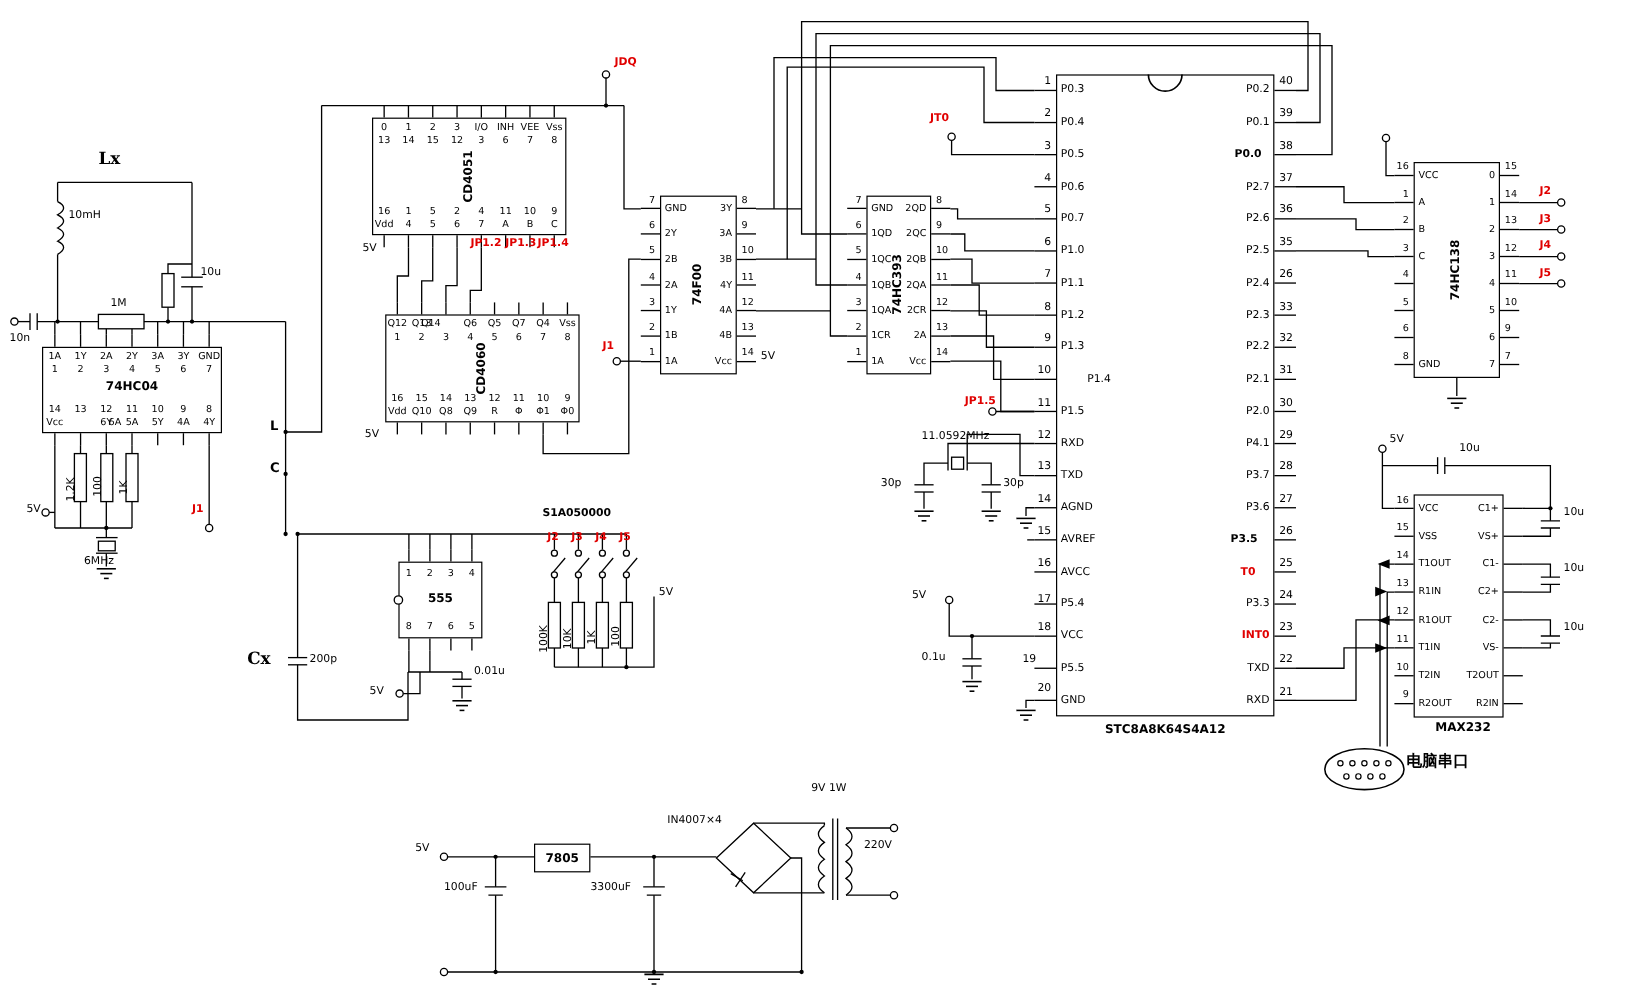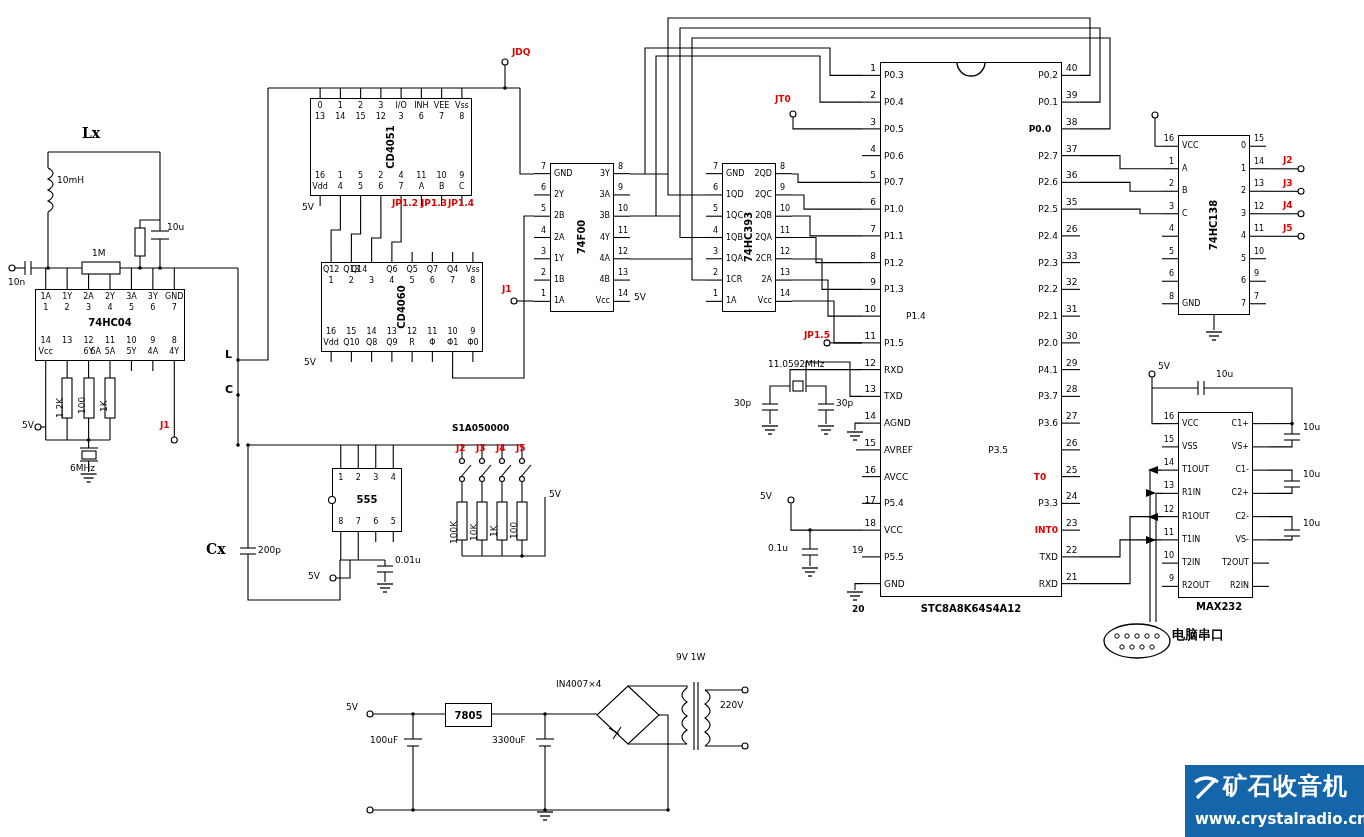--- a/index.html
+++ b/index.html
@@ -506,28 +506,20 @@
   <div class="red" style="left:1283px;top:179px">J3</div>
   <div class="red" style="left:1283px;top:201px">J4</div>
   <div class="red" style="left:1283px;top:224px">J5</div>
   <div class="lbl" style="left:1158px;top:362px">5V</div>
   <div class="lbl" style="left:1216px;top:370px">10u</div>
   <div class="lbl" style="left:1303px;top:423px">10u</div>
   <div class="lbl" style="left:1303px;top:470px">10u</div>
   <div class="lbl" style="left:1303px;top:519px">10u</div>
   <div class="serial" style="left:1172px;top:628px">电脑串口</div>
 
-  <div id="watermark" style="background: rgb(21, 101, 171);">
-    <svg class="wm-icon" width="30" height="30" viewBox="0 0 30 30">
-      <path d="M6 25 L25 6" stroke="#fff" stroke-width="3.2" fill="none"></path>
-      <path d="M4 9 Q15 1 27 9" stroke="#fff" stroke-width="3.2" fill="none"></path>
-    </svg>
-    <div class="wm-title">矿石收音机</div>
-    <div class="wm-url">www.crystalradio.cn</div>
-  </div>
 <div class="icbox" style="left: 35px; top: 289px; width: 150px; height: 72px;"></div>
     <div class="pin" style="left: 33.7143px; top: 293px; width: 24px; text-align: center;">1A</div>
     <div class="pin" style="left: 33.7143px; top: 304px; width: 24px; text-align: center;">1</div>
     <div class="pin" style="left: 33.7143px; top: 337px; width: 24px; text-align: center;">14</div>
     <div class="pin" style="left: 33.7143px; top: 348px; width: 24px; text-align: center;">Vcc</div>
     <div class="pin" style="left: 55.1429px; top: 293px; width: 24px; text-align: center;">1Y</div>
     <div class="pin" style="left: 55.1429px; top: 304px; width: 24px; text-align: center;">2</div>
     <div class="pin" style="left: 55.1429px; top: 337px; width: 24px; text-align: center;">13</div>
     <div class="pin" style="left: 63px; top: 348px; width: 24px; text-align: right; margin-left: 14px;">6A</div>
     <div class="pin" style="left: 76.5714px; top: 293px; width: 24px; text-align: center;">2A</div>
@@ -731,39 +723,39 @@
     <div class="pin p9" style="left: 852px; top: 385.375px; width: 24px; text-align: right;">13</div>
     <div class="pin p9" style="left: 884px; top: 392.375px; width: 36px; text-align: left;">TXD</div>
     <div class="pin p9" style="left: 1022px; top: 392.375px; width: 36px; text-align: right;">P3.7</div>
     <div class="pin p9" style="left: 1066px; top: 385.375px; width: 26px; text-align: left;">28</div>
     <div class="pin p9" style="left: 852px; top: 412.125px; width: 24px; text-align: right;">14</div>
     <div class="pin p9" style="left: 884px; top: 419.125px; width: 36px; text-align: left;">AGND</div>
     <div class="pin p9" style="left: 1022px; top: 419.125px; width: 36px; text-align: right;">P3.6</div>
     <div class="pin p9" style="left: 1066px; top: 412.125px; width: 26px; text-align: left;">27</div>
     <div class="pin p9" style="left: 852px; top: 438.875px; width: 24px; text-align: right;">15</div>
     <div class="pin p9" style="left: 884px; top: 445.875px; width: 36px; text-align: left;">AVREF</div>
-    <div class="pin p9" style="left: 972px; top: 445.875px; width: 36px; text-align: right;">P3.5</div>
+    <div class="pin p9" style="left: 1012px; top: 445.875px; width: 36px; text-align: right; font-weight: bold;">P3.5</div>
     <div class="pin p9" style="left: 1066px; top: 438.875px; width: 26px; text-align: left;">26</div>
     <div class="pin p9" style="left: 852px; top: 465.625px; width: 24px; text-align: right;">16</div>
     <div class="pin p9" style="left: 884px; top: 472.625px; width: 36px; text-align: left;">AVCC</div>
     <div class="pin p9 redpin" style="left: 1022px; top: 472.625px; width: 36px; text-align: center;">T0</div>
     <div class="pin p9" style="left: 1066px; top: 465.625px; width: 26px; text-align: left;">25</div>
     <div class="pin p9" style="left: 852px; top: 496px; width: 24px; text-align: right;">17</div>
     <div class="pin p9" style="left: 884px; top: 499.375px; width: 36px; text-align: left;">P5.4</div>
     <div class="pin p9" style="left: 1022px; top: 499.375px; width: 36px; text-align: right;">P3.3</div>
     <div class="pin p9" style="left: 1066px; top: 492.375px; width: 26px; text-align: left;">24</div>
     <div class="pin p9" style="left: 852px; top: 519.125px; width: 24px; text-align: right;">18</div>
     <div class="pin p9" style="left: 884px; top: 526.125px; width: 36px; text-align: left;">VCC</div>
     <div class="pin p9 redpin" style="left: 1022px; top: 526.125px; width: 36px; text-align: right;">INT0</div>
     <div class="pin p9" style="left: 1066px; top: 519.125px; width: 26px; text-align: left;">23</div>
     <div class="pin p9" style="left: 852px; top: 545.875px; width: 24px; text-align: left;">19</div>
     <div class="pin p9" style="left: 884px; top: 552.875px; width: 36px; text-align: left;">P5.5</div>
     <div class="pin p9" style="left: 1022px; top: 552.875px; width: 36px; text-align: right;">TXD</div>
     <div class="pin p9" style="left: 1066px; top: 545.875px; width: 26px; text-align: left;">22</div>
-    <div class="pin p9" style="left: 852px; top: 605px; width: 24px; text-align: left; font-weight: bold;">20</div>
+    <div class="pin p9" style="left: 852px; top: 570px; width: 24px; text-align: right;">20</div>
     <div class="pin p9" style="left: 884px; top: 579.625px; width: 36px; text-align: left;">GND</div>
     <div class="pin p9" style="left: 1022px; top: 579.625px; width: 36px; text-align: right;">RXD</div>
     <div class="pin p9" style="left: 1066px; top: 572.625px; width: 26px; text-align: left;">21</div>
     <div class="icname" style="left: 880px; top: 603px; width: 182px; text-align: center;">STC8A8K64S4A12</div>
     <div class="icbox" style="left: 1178px; top: 135px; width: 72px; height: 180px;"></div>
     <div class="pin" style="left: 1150px; top: 135.25px; width: 24px; text-align: right;">16</div>
     <div class="pin" style="left: 1182px; top: 142.25px; width: 36px; text-align: left;">VCC</div>
     <div class="pin" style="left: 1210px; top: 142.25px; width: 36px; text-align: right;">0</div>
     <div class="pin" style="left: 1254px; top: 135.25px; width: 26px; text-align: left;">15</div>
     <div class="pin" style="left: 1150px; top: 157.75px; width: 24px; text-align: right;">1</div>

